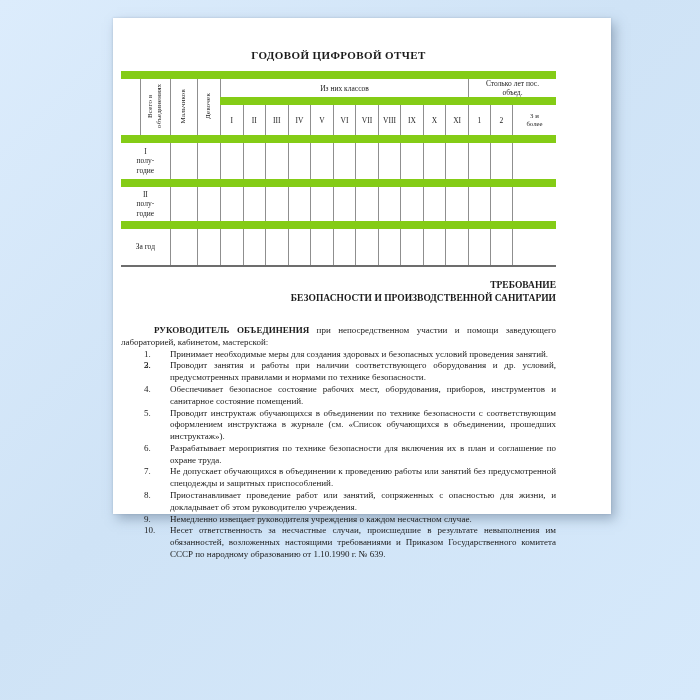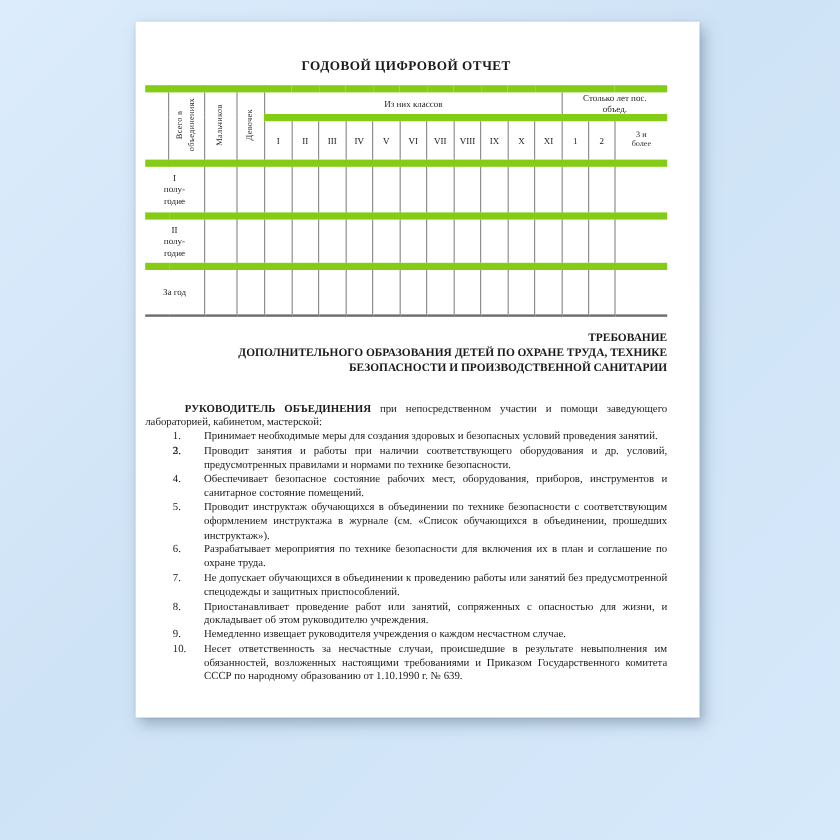--- a/index.html
+++ b/index.html
@@ -3,40 +3,41 @@
 <meta charset="utf-8">
 <style>
   html,body{margin:0;padding:0;}
   body{
     width:700px;height:700px;position:relative;overflow:hidden;
     background:linear-gradient(135deg,#dcecfc 0%,#cfe3f6 45%,#d6e9fb 100%);
     font-family:"Liberation Serif","DejaVu Serif",serif;
     color:#1b1b1b;
   }
   .page{
-    position:absolute;left:113px;top:18px;width:470px;height:580px;
+    position:absolute;left:113px;top:18px;width:470px;height:496px;
     background:#ffffff;
     box-shadow:4px 5px 11px rgba(96,118,142,.5),0 0 2px rgba(120,140,160,.35);
+    padding-left:28px;
   }
   .content{position:absolute;left:8px;top:0;width:435px;}
   .doc-title{
     padding-top:31px;text-align:center;font-weight:bold;font-size:11px;
     letter-spacing:.4px;white-space:nowrap;
   }
   
   table.report{
     margin-top:10px;width:435px;border-collapse:collapse;table-layout:fixed;
     font-size:7.5px;color:#222;
   }
   table.report td{
     padding:0;text-align:center;vertical-align:middle;
     border-right:1px solid #8f8f8f;
   }
   table.report td.last{border-right:none;}
-  table.report tr{border-top:6px solid #84cc16;}
+  table.report tr{border-top:8px solid #84cc16;}
   table.report tr.last td{border-bottom:2px solid #6d6d6d;}
   td.corner{border-top:2px solid #ffffff;}
   .vtext{
     display:inline-block;writing-mode:vertical-rl;transform:rotate(180deg);
     font-size:7px;line-height:1.35;max-height:54px;letter-spacing:.2px;
   }
   tr.groups{height:23px;}
   tr.subhead{height:37px;}
   tr.r1{height:44px;} tr.r2{height:42px;} tr.r3{height:41px;margin-top:32px;}
   td.grp{font-size:7.5px;line-height:1.2;white-space:pre-line;}
@@ -172,21 +173,20 @@
             <td class="dc"></td>
             <td class="dc"></td>
             <td class="dc"></td>
             <td class="dc last"></td>
       </tr>
     </tbody>
       </table>
 
     <div class="req-heading">
       <div>ТРЕБОВАНИЕ</div>
-      <div>ДОПОЛНИТЕЛЬНОГО ОБРАЗОВАНИЯ ДЕТЕЙ ПО ОХРАНЕ ТРУДА, ТЕХНИКЕ</div>
       <div>БЕЗОПАСНОСТИ И ПРОИЗВОДСТВЕННОЙ САНИТАРИИ</div>
     </div>
 
     <div class="body-text">
       <div class="intro"><span class="lead">РУКОВОДИТЕЛЬ ОБЪЕДИНЕНИЯ</span><span> при непосредственном участии и помощи заведующего лабораторией, кабинетом, мастерской:</span></div>
 
       <div class="item"><span class="num">1.</span><span>Принимает необходимые меры для создания здоровых и безопасных условий проведения занятий.</span></div>
       <div class="item"><span class="num">2.</span></div>
       <div class="item"><span class="num">3.</span><span>Проводит занятия и работы при наличии соответствующего оборудования и др. условий, предусмотренных правилами и нормами по технике безопасности.</span></div>
       <div class="item"><span class="num">4.</span><span>Обеспечивает безопасное состояние рабочих мест, оборудования, приборов, инструментов и санитарное состояние помещений.</span></div>

